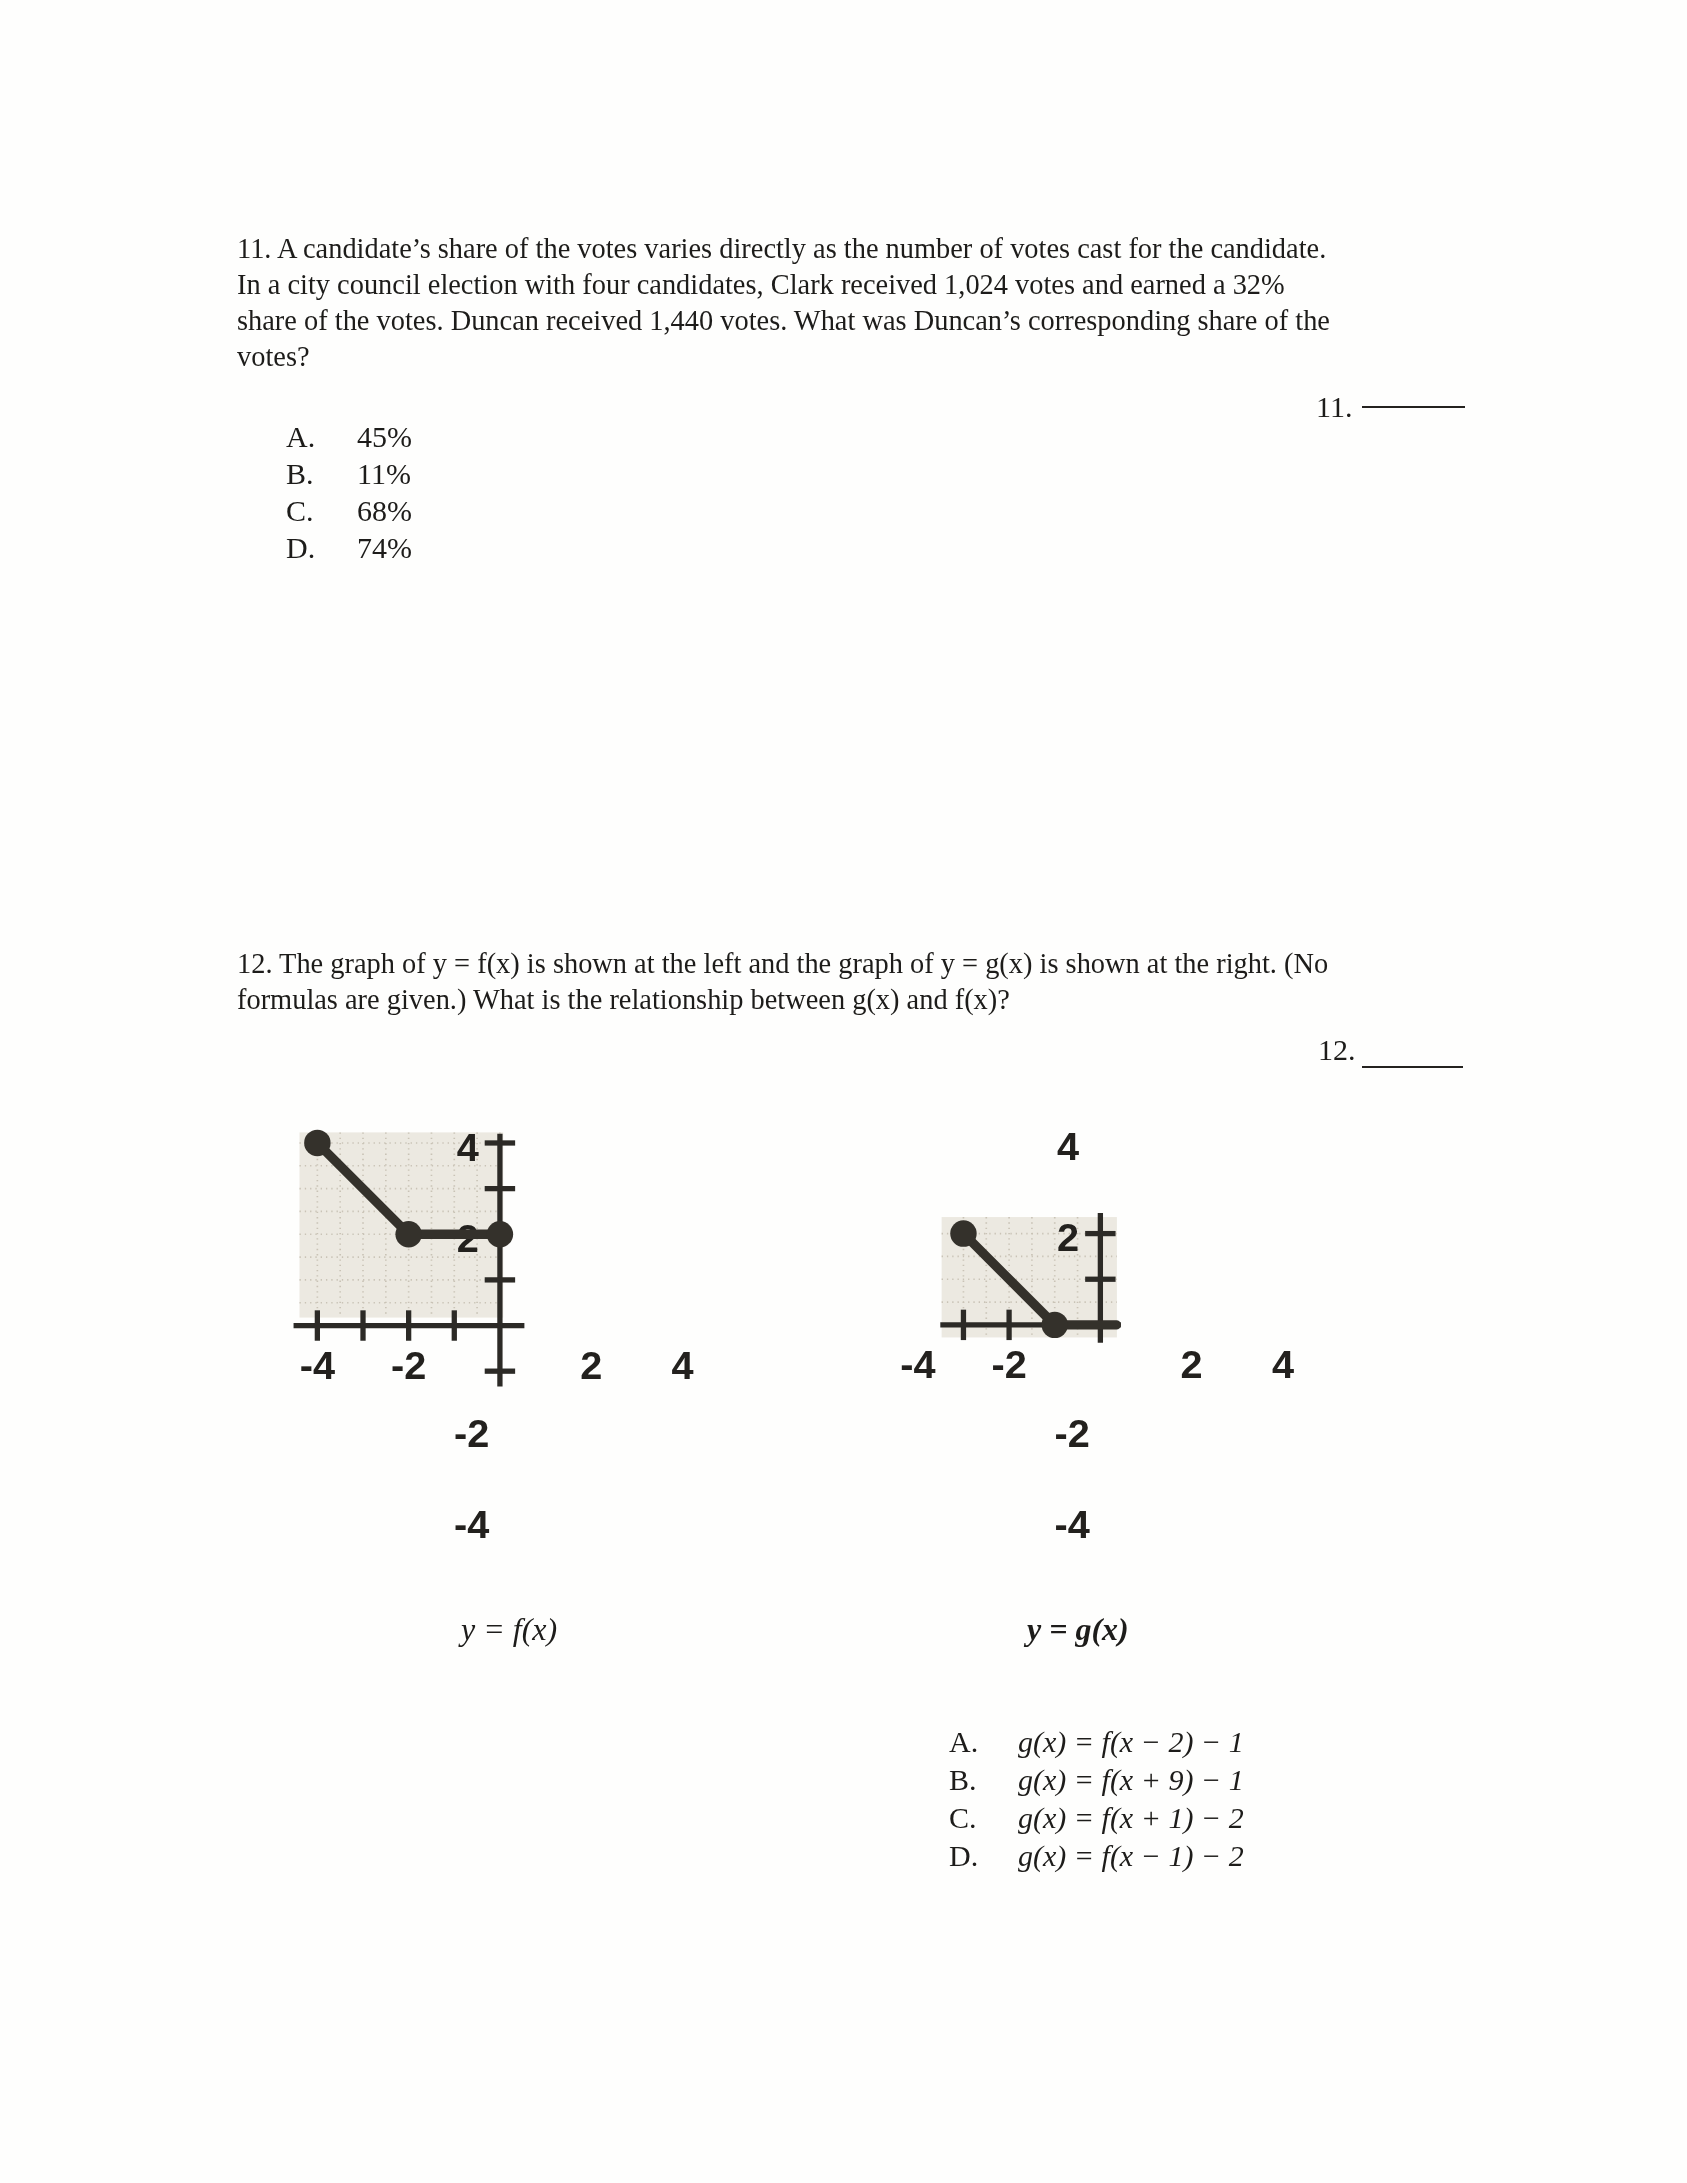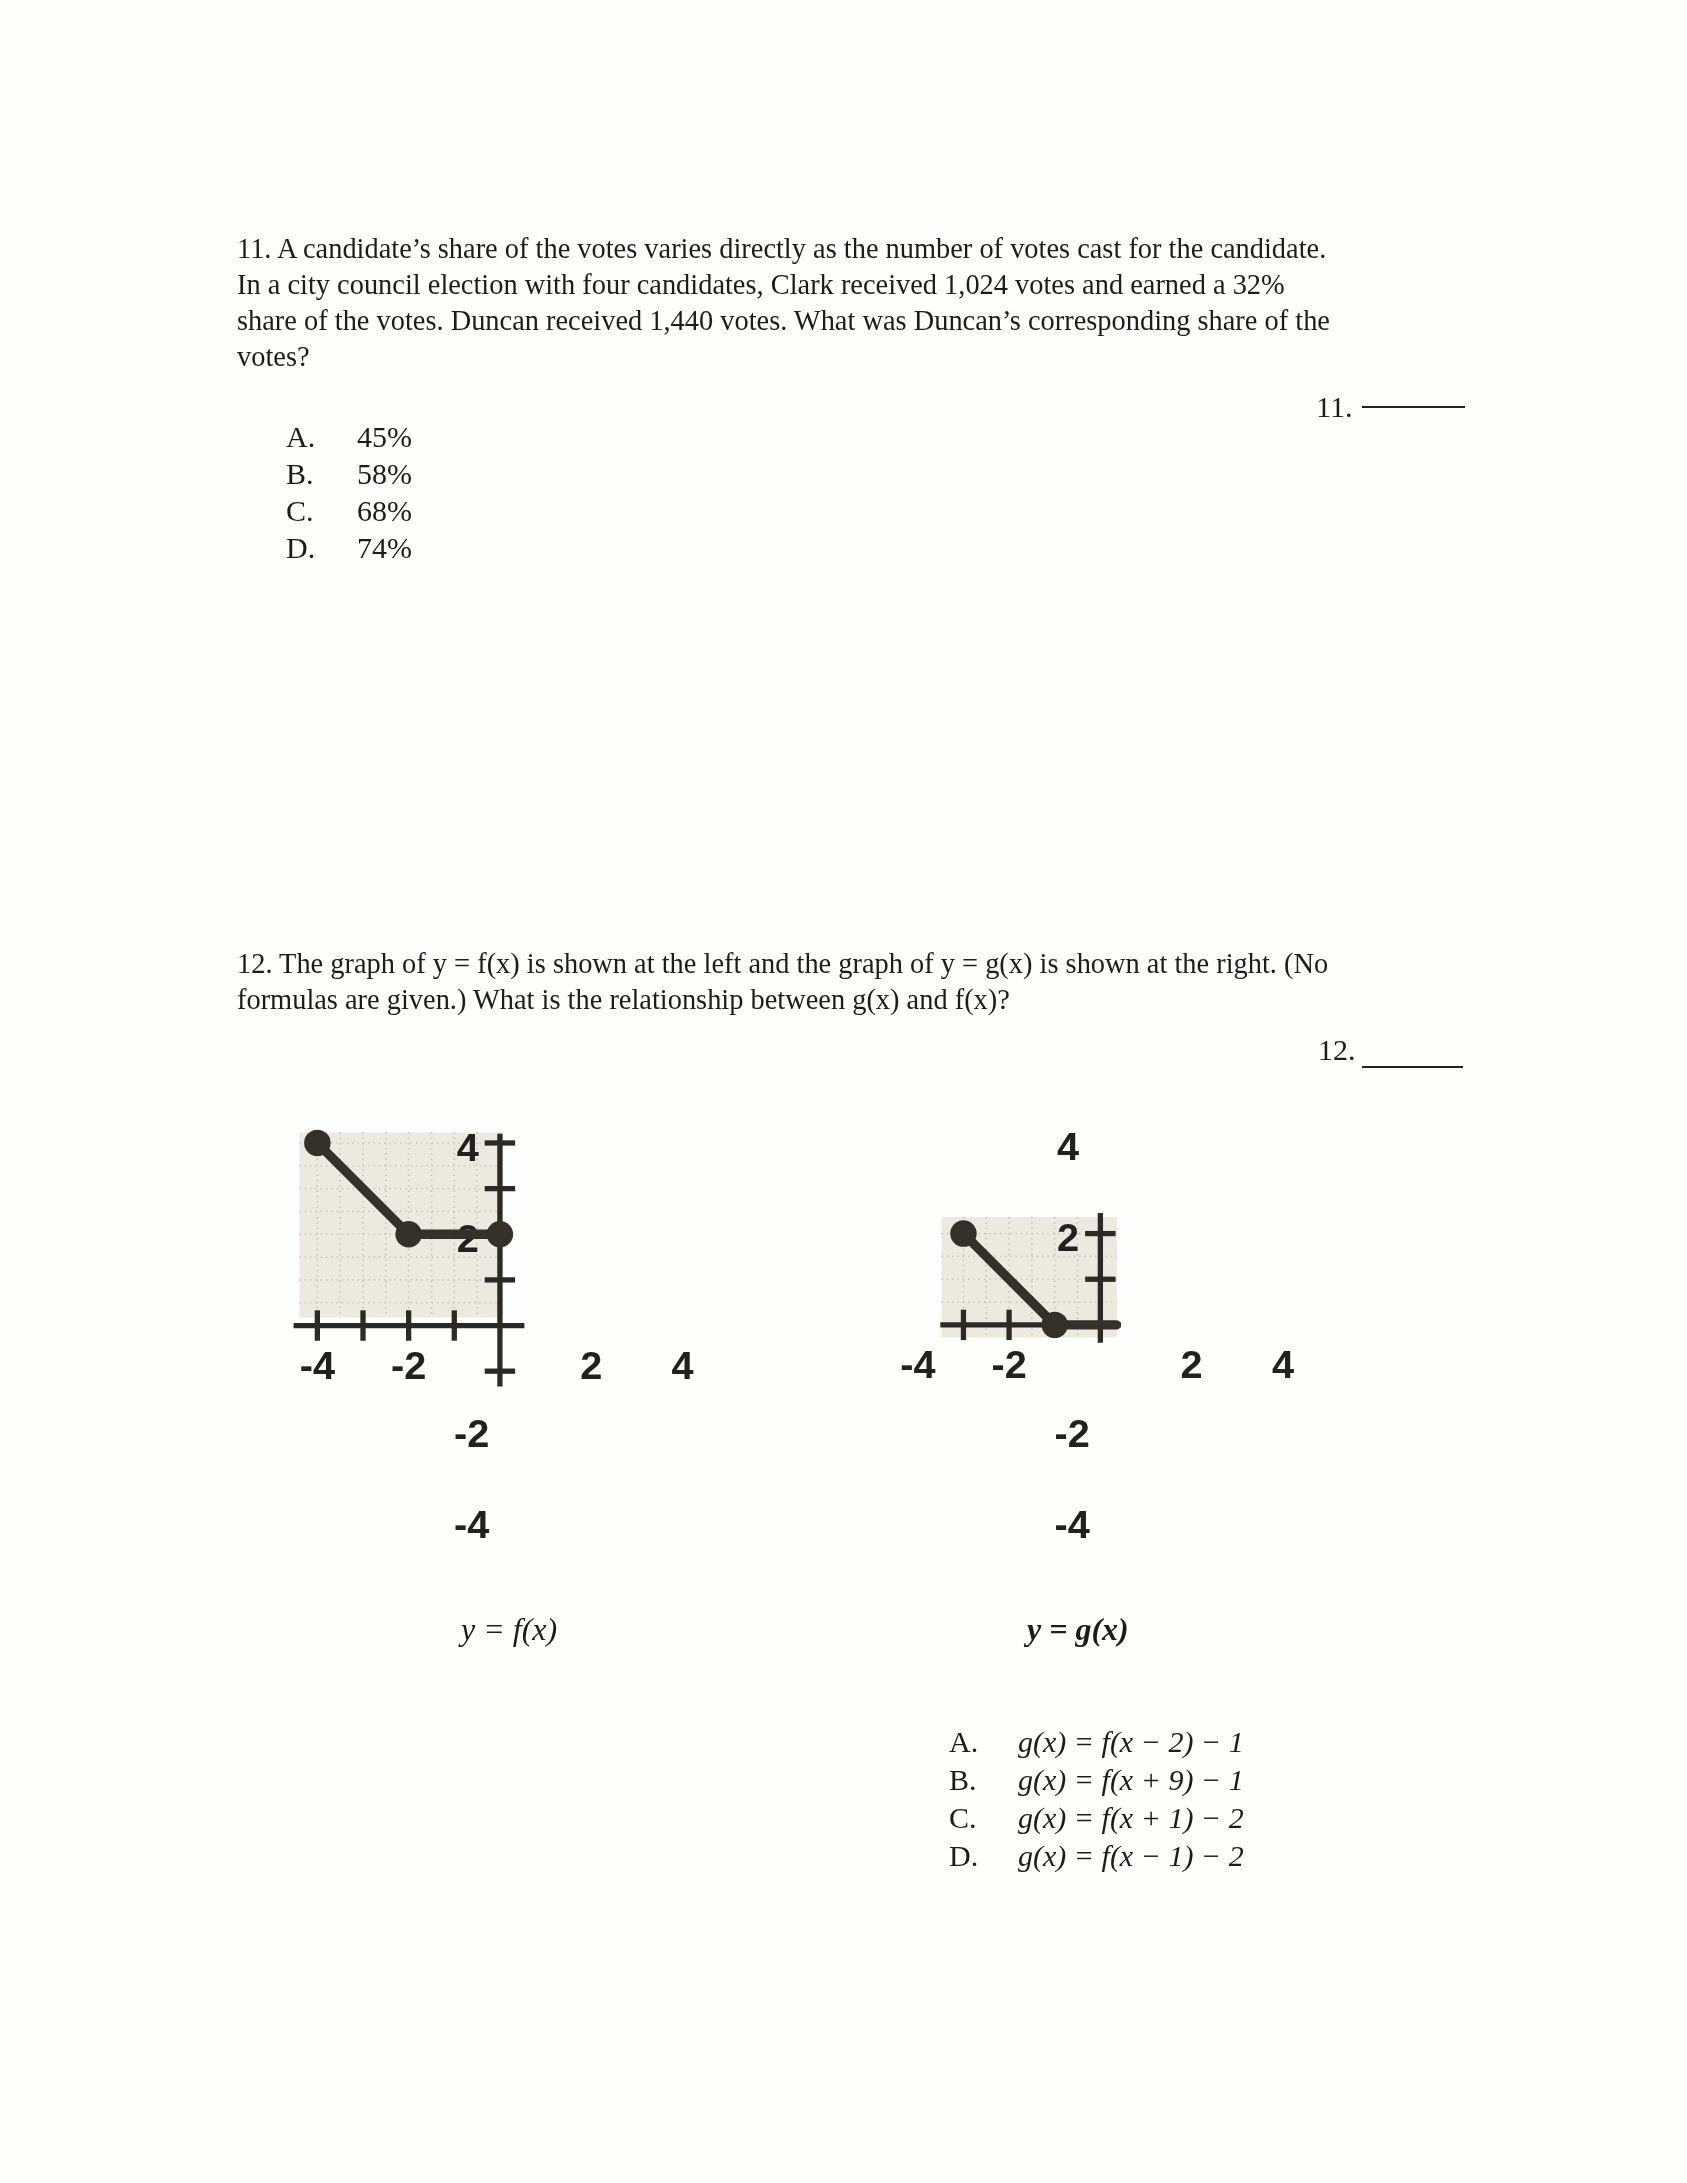--- a/index.html
+++ b/index.html
@@ -39,21 +39,21 @@
     <div>In a city council election with four candidates, Clark received 1,024 votes and earned a 32%</div>
     <div>share of the votes. Duncan received 1,440 votes. What was Duncan’s corresponding share of the</div>
     <div>votes?</div>
   </div>
 
   <div class="ans-label" style="left:1316px;top:370px;margin-top:20px;">11.</div>
   <div class="blank" style="left:1362px;top:370px;width:103px;height:36px;"></div>
 
   <div class="choices" style="left:286px;top:418px;">
     <div><span class="choice-letter">A.</span><span>45%</span></div>
-    <div><span class="choice-letter">B.</span><span>58%</span></div>
+    <div><span class="choice-letter">B.</span><span>11%</span></div>
     <div><span class="choice-letter">C.</span><span>68%</span></div>
     <div><span class="choice-letter">D.</span><span>74%</span></div>
   </div>
 
   <div class="qtext" style="left:237px;top:946px;">
     <div>12. The graph of y = f(x) is shown at the left and the graph of y = g(x) is shown at the right. (No</div>
     <div>formulas are given.) What is the relationship between g(x) and f(x)?</div>
   </div>
 
   <div class="ans-label" style="left:1318px;top:1033px;">12.</div>

